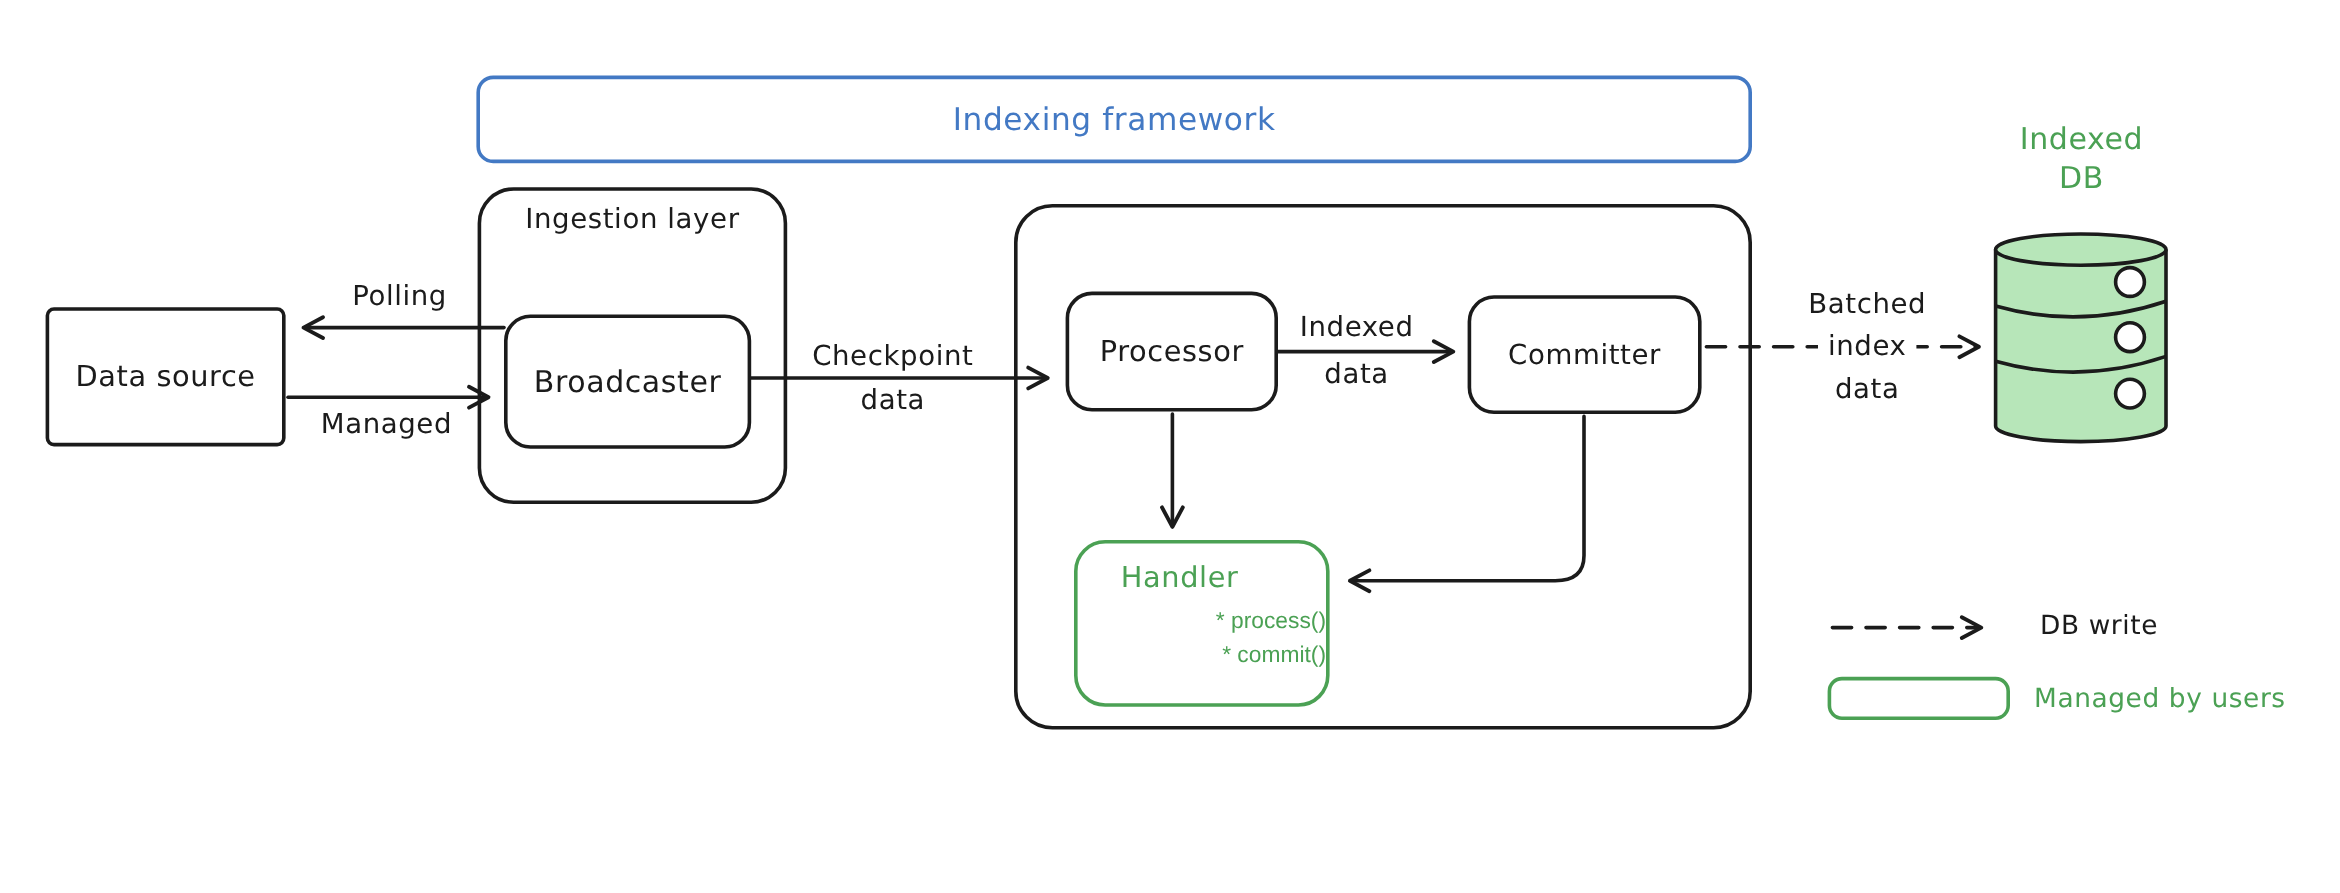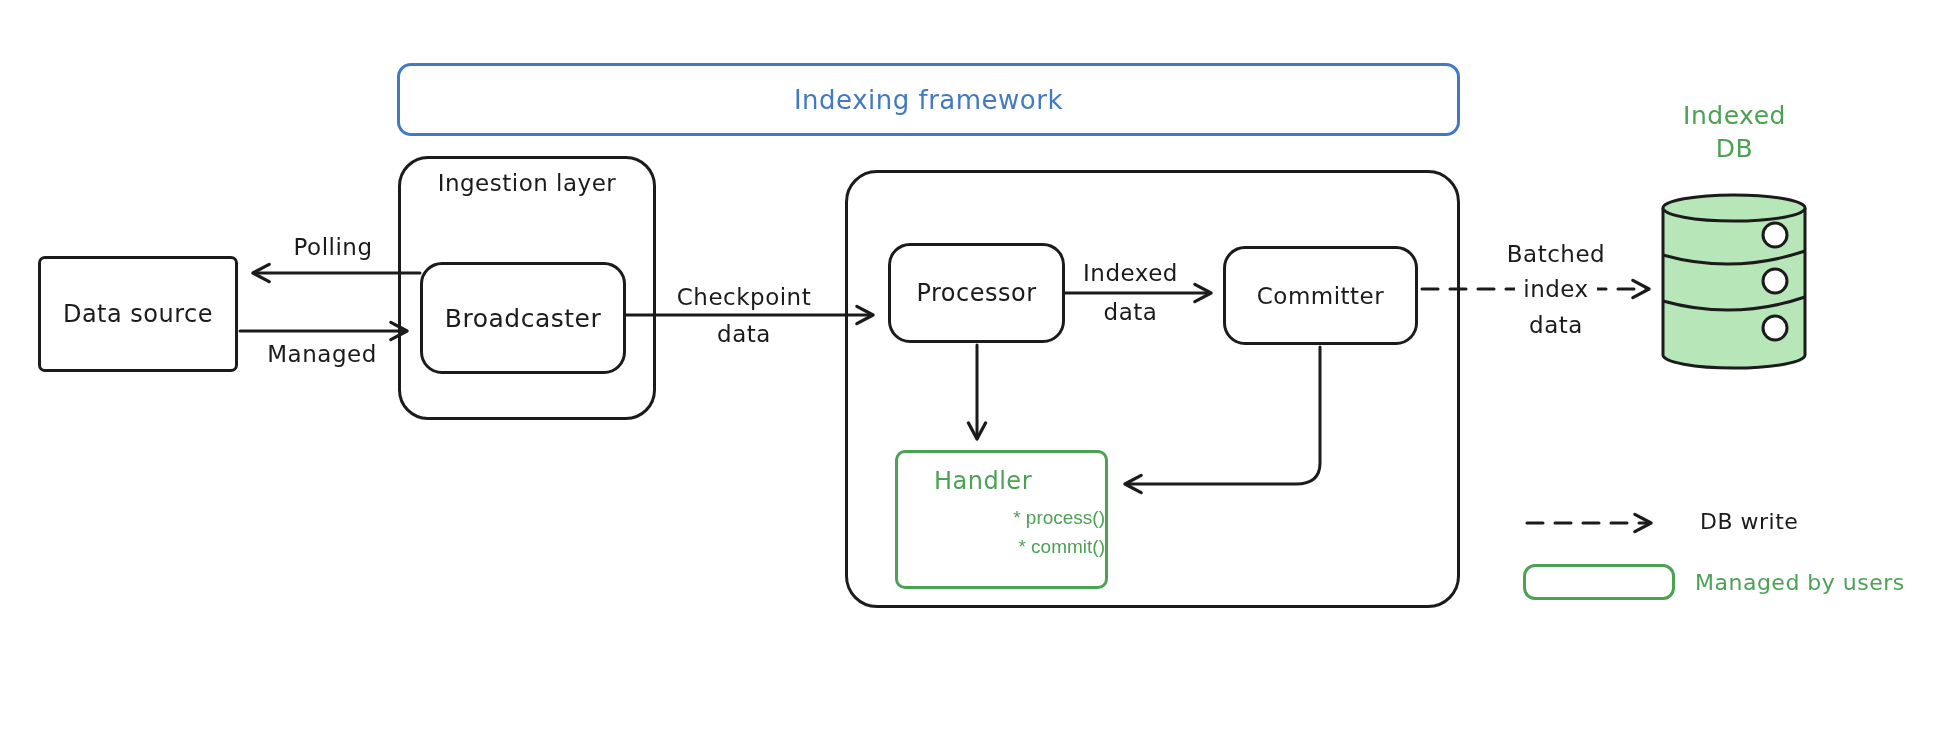--- a/index.html
+++ b/index.html
@@ -53,21 +53,21 @@
   }
   .edge-label .on-line{
     background:var(--background);
     padding:0 8px;
     text-align:right;
   }
   .green-text{color:var(--accent-green);}
   .handler-box{
     position:absolute;
     border:3px solid var(--accent-green);
-    border-radius:10px;
+    border-radius:26px;
     background:var(--background);
   }
   .handler-title{
     margin:14px 0 0 36px;
     font-size:24px;letter-spacing:.5px;
     color:var(--accent-green);
   }
   .handler-methods{
     margin:8px 0 0 12px;
     font-family:Liberation Sans, sans-serif;

